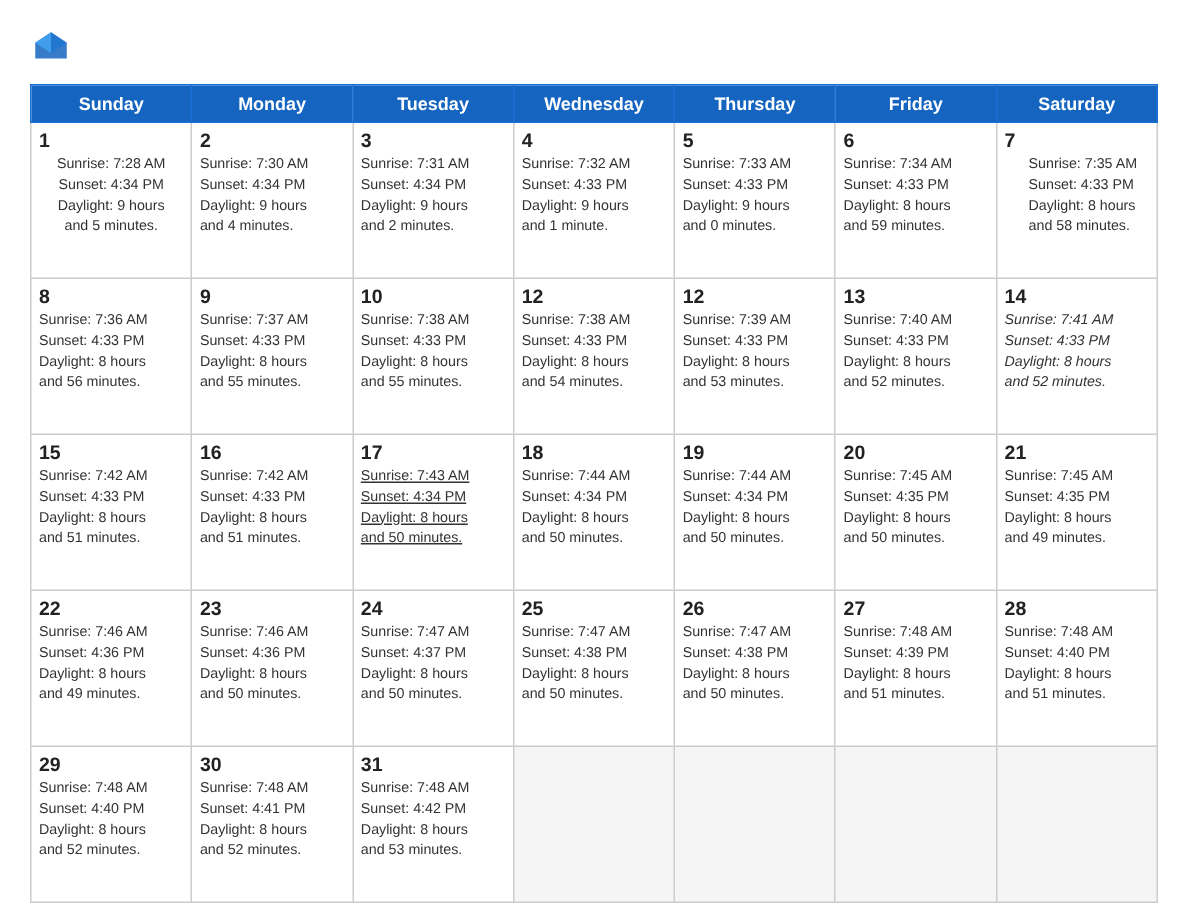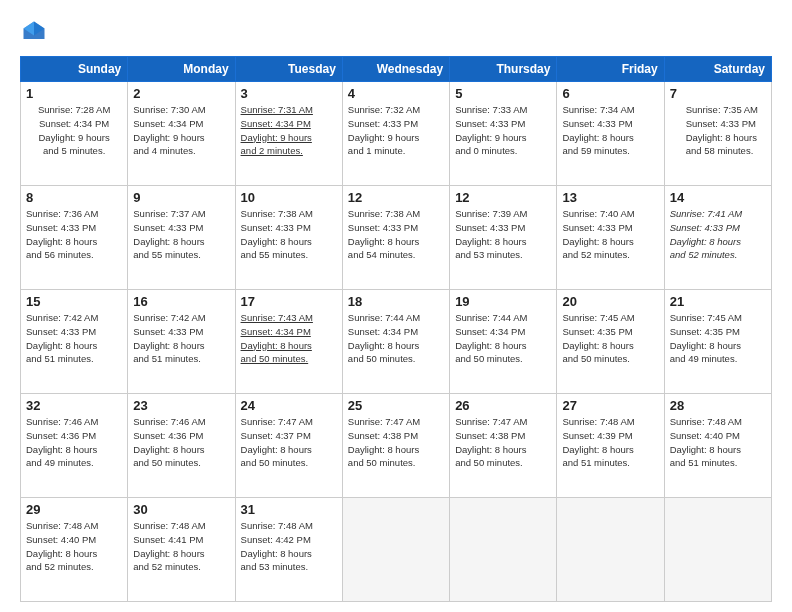--- a/index.html
+++ b/index.html
@@ -59,21 +59,21 @@
       border-collapse: collapse;
       width: 100%;
       table-layout: fixed;
     }
     .calendar thead tr th {
       background: #1565c0;
       color: #fff;
       font-size: 12px;
       font-weight: bold;
       padding: 5px 6px;
-      text-align: right;
+      text-align: center;
       border: 1px solid #1a6fd4;
     }
     .calendar tbody tr td {
       border: 1px solid #ccc;
       vertical-align: top;
       padding: 4px 5px;
       font-size: 9.5px;
       color: #222;
       height: 88px;
       background: #fff;
@@ -138,21 +138,21 @@
           </td>
           <td>
             <span class="day-num">2</span>
             <div class="day-info" style="white-space: pre-line;">Sunrise: 7:30 AM
 Sunset: 4:34 PM
 Daylight: 9 hours
 and 4 minutes.</div>
           </td>
           <td>
             <span class="day-num">3</span>
-            <div class="day-info" style="white-space: pre-line; text-decoration: underline;">Sunrise: 7:31 AM
+            <div class="day-info" style="white-space: pre-line;">Sunrise: 7:31 AM
 Sunset: 4:34 PM
 Daylight: 9 hours
 and 2 minutes.</div>
           </td>
           <td>
             <span class="day-num">4</span>
             <div class="day-info" style="white-space: pre-line;">Sunrise: 7:32 AM
 Sunset: 4:33 PM
 Daylight: 9 hours
 and 1 minute.</div>
@@ -276,21 +276,21 @@
           <td>
             <span class="day-num">21</span>
             <div class="day-info" style="white-space: pre-line;">Sunrise: 7:45 AM
 Sunset: 4:35 PM
 Daylight: 8 hours
 and 49 minutes.</div>
           </td>
         </tr>
         <tr>
           <td>
-            <span class="day-num">32</span>
+            <span class="day-num">22</span>
             <div class="day-info" style="white-space: pre-line;">Sunrise: 7:46 AM
 Sunset: 4:36 PM
 Daylight: 8 hours
 and 49 minutes.</div>
           </td>
           <td>
             <span class="day-num">23</span>
             <div class="day-info" style="white-space: pre-line;">Sunrise: 7:46 AM
 Sunset: 4:36 PM
 Daylight: 8 hours

